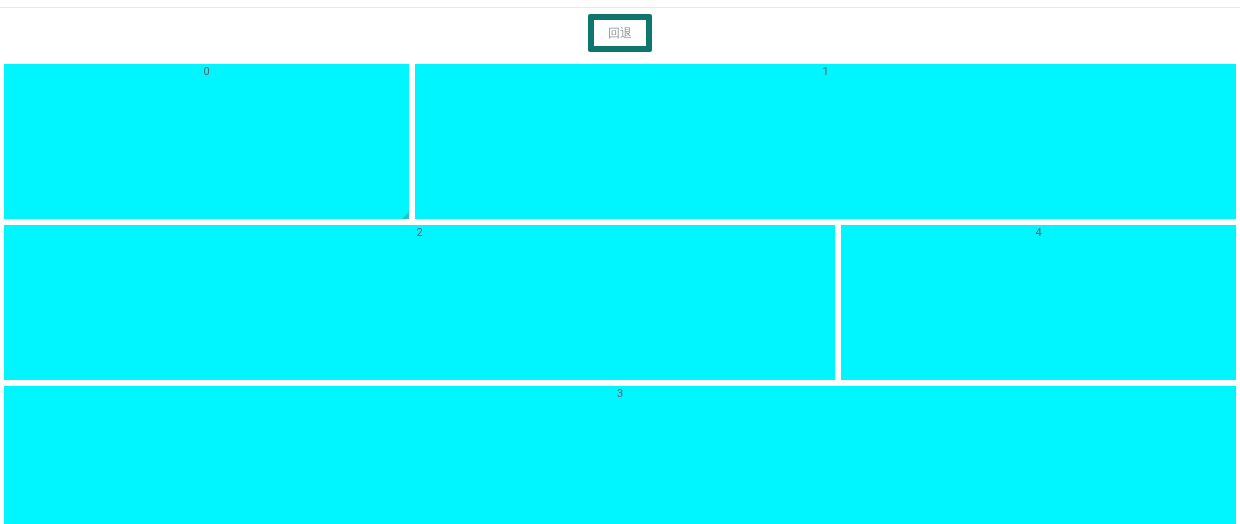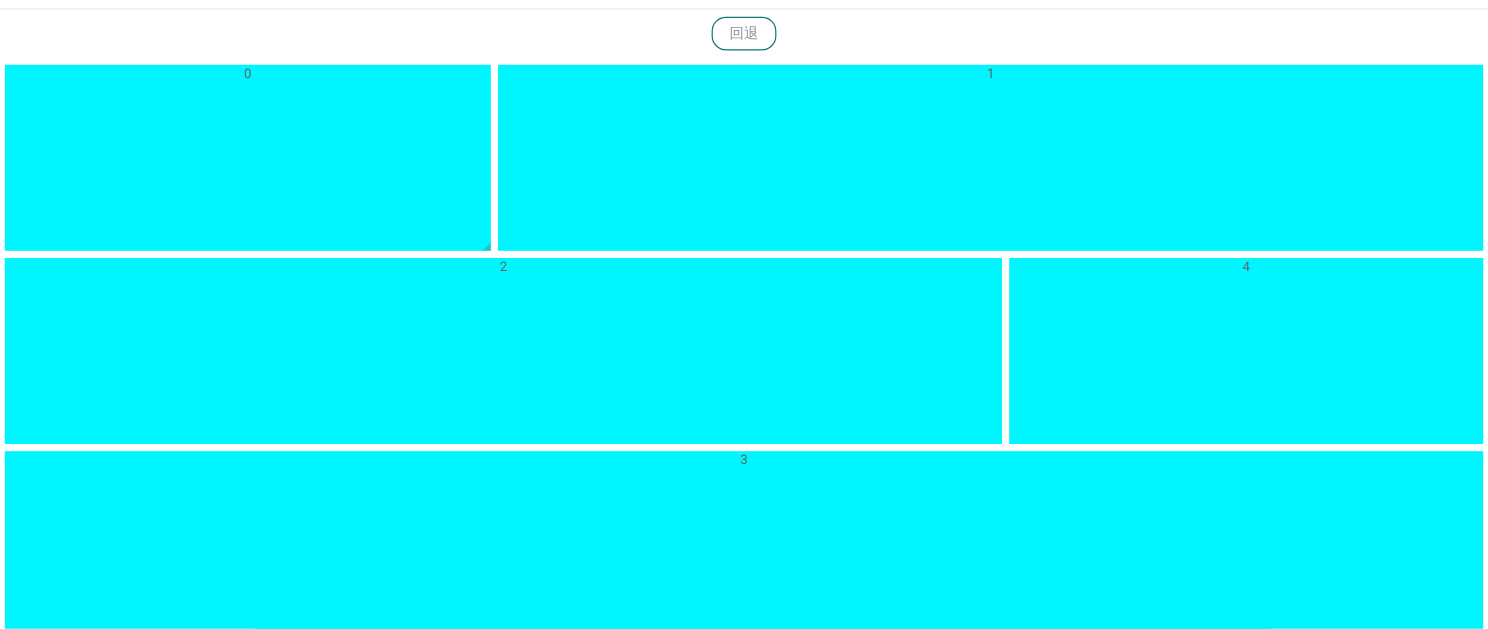--- a/index.html
+++ b/index.html
@@ -21,22 +21,22 @@
     }
     .toolbar {
       display: flex;
       justify-content: center;
       align-items: center;
       padding: 6px 0;
       margin-bottom: 6px;
     }
     .back-button {
       background: #fff;
-      border: 1px solid #0f766e;
-      border-radius: 12px;
+      border: 6px solid #0f766e;
+      border-radius: 2px;
       padding: 6px 14px;
       font-size: 12px;
       color: #909399;
       cursor: pointer;
       line-height: 1.2;
     }
     .grid-container {
       padding: 0 4px;
     }
     .grid-row {

